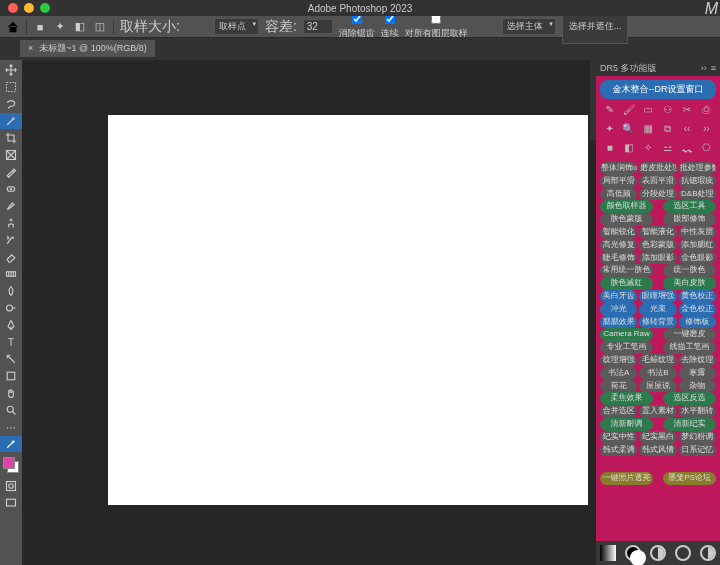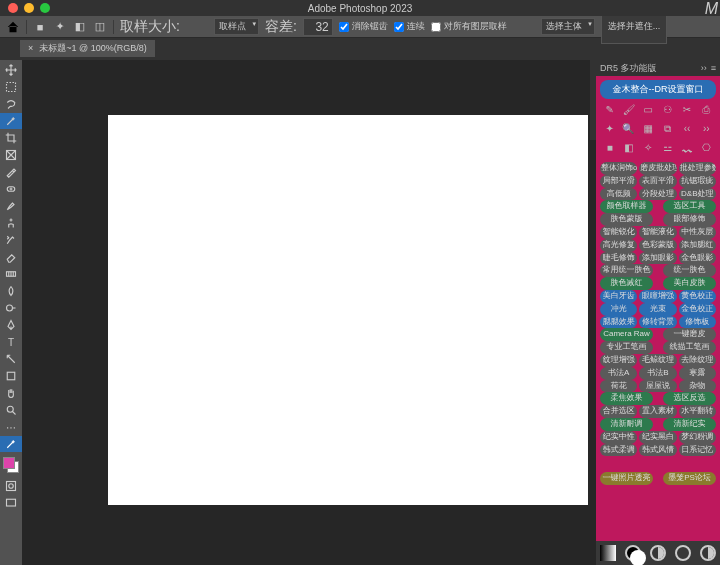--- a/index.html
+++ b/index.html
@@ -8,22 +8,22 @@
 .traffic { display:flex; gap:6px; }
 .traffic span { width:10px; height:10px; border-radius:50%; }
 .tl-red{background:#ff5f57}.tl-yellow{background:#febc2e}.tl-green{background:#28c840}
 .app-title { position:absolute; left:50%; transform:translateX(-50%); color:#ccc; font-size:10px; }
 .italic-m { position:absolute; right:2px; top:0; color:#ccc; font-size:16px; font-style:italic; }
 .optbar { height:22px; background:#525252; border-bottom:1px solid #2a2a2a; display:flex; align-items:center; padding:0 6px; gap:6px; }
 .opt-ico { width:14px; height:14px; display:flex; align-items:center; justify-content:center; color:#ccc; font-size:11px; }
 .opt-label { color:#ccc; font-size:14px; }
 .opt-sel { background:#3a3a3a; color:#ccc; font-size:9px; padding:1px 12px 1px 4px; border:1px solid #555; position:relative;margin-left:28px; }
 .opt-sel::after { content:'▾'; position:absolute; right:2px; font-size:7px; }
-.opt-input { width:30px; background:#3a3a3a; border:1px solid #555; color:#ccc; font-size:12px; padding:1px 3px;text-align:right; }
-.opt-chk { display:flex; align-items:center; gap:3px; color:#ccc; font-size:9px; }
+.opt-input { width:30px; background:#3a3a3a; border:1px solid #555; color:#ccc; font-size:10px; padding:1px 3px; }
+.opt-chk { display:flex; align-items:center; gap:3px; color:#ccc; font-size:9px;flex-direction:column; }
 .opt-chk input { width:10px; height:10px; }
 .opt-btn { background:#3a3a3a; color:#ccc; font-size:9px; padding:10px 6px; border:1px solid #555; }
 .opt-sep { width:1px; height:14px; background:#3a3a3a; }
 .tabbar { height:20px; background:#323232; display:flex; align-items:center; padding-left:20px; }
 .doctab { background:#525252; color:#ccc; font-size:9px; padding:2px 8px; display:flex; align-items:center; gap:6px; }
 .doctab .x { font-size:9px; cursor:pointer; }
 .main { position:absolute; top:60px; left:0; right:0; bottom:0; display:flex; }
 .toolbar { width:22px; background:#525252; display:flex; flex-direction:column; padding-top:2px; gap:1px; }
 .tool { width:22px; height:16px; display:flex; align-items:center; justify-content:center; color:#ccc; font-size:10px; cursor:pointer; }
 .tool.sel { background:#2a6db3; }

